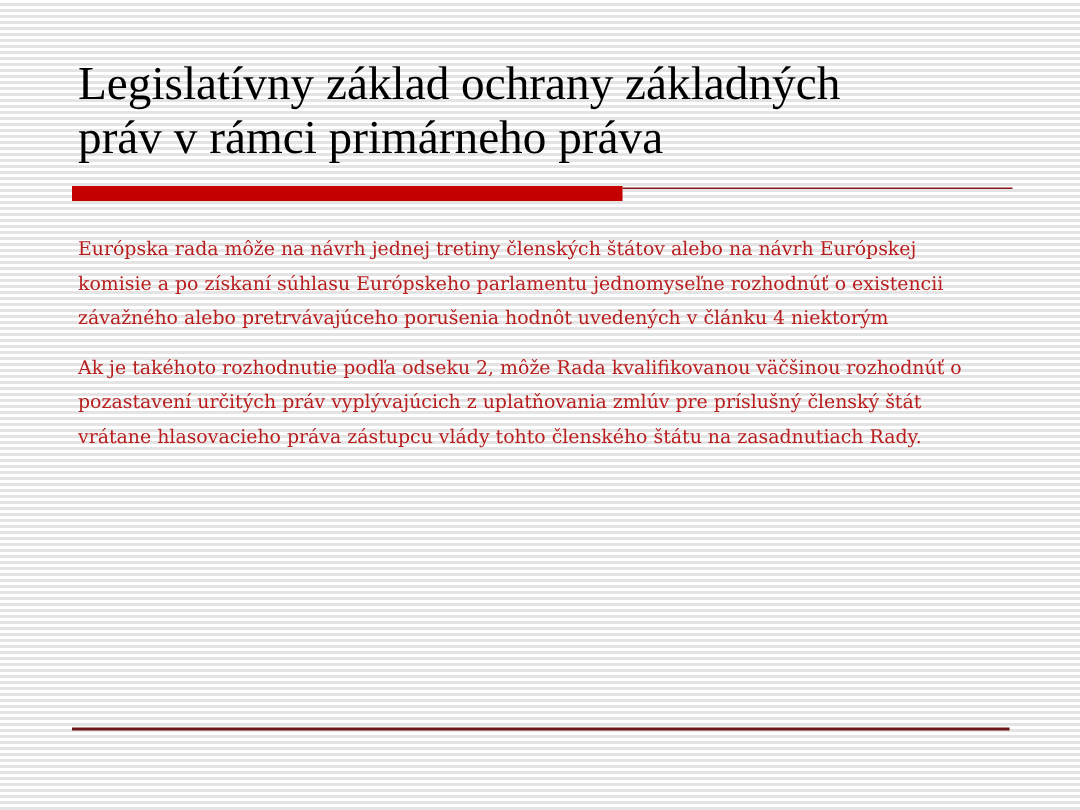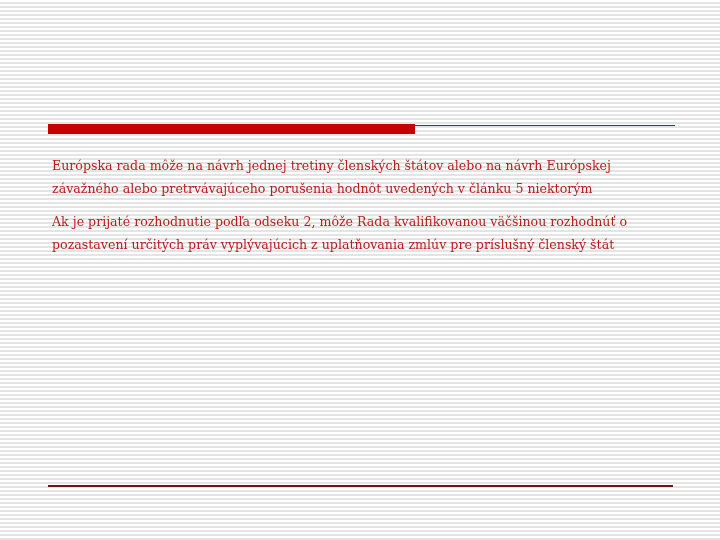--- a/index.html
+++ b/index.html
@@ -73,29 +73,35 @@
       top: 485px;
       width: 625px;
       height: 2px;
       background: #6b1515;
     }
   </style>
 </head>
 <body>
 
 <div class="slide">
+  <h1 class="title">
+    <span>Legislatívny základ ochrany základných</span>
+    <span>práv v rámci primárneho práva</span>
+  </h1>
 
   <div class="rule-thick"></div>
   <div class="rule-thin"></div>
 
   <div class="body">
     <p class="para">
       <span>Európska rada môže na návrh jednej tretiny členských štátov alebo na návrh Európskej</span>
-      <span>závažného alebo pretrvávajúceho porušenia hodnôt uvedených v článku 5 niektorým</span>
+      <span>komisie a po získaní súhlasu Európskeho parlamentu jednomyseľne rozhodnúť o existencii</span>
+      <span>závažného alebo pretrvávajúceho porušenia hodnôt uvedených v článku 4 niektorým</span>
     </p>
     <p class="para">
-      <span>Ak je prijaté rozhodnutie podľa odseku 2, môže Rada kvalifikovanou väčšinou rozhodnúť o</span>
+      <span>Ak je takéhoto rozhodnutie podľa odseku 2, môže Rada kvalifikovanou väčšinou rozhodnúť o</span>
       <span>pozastavení určitých práv vyplývajúcich z uplatňovania zmlúv pre príslušný členský štát</span>
+      <span>vrátane hlasovacieho práva zástupcu vlády tohto členského štátu na zasadnutiach Rady.</span>
     </p>
   </div>
 
   <div class="rule-bottom"></div>
 </div>
 
 </body></html>

